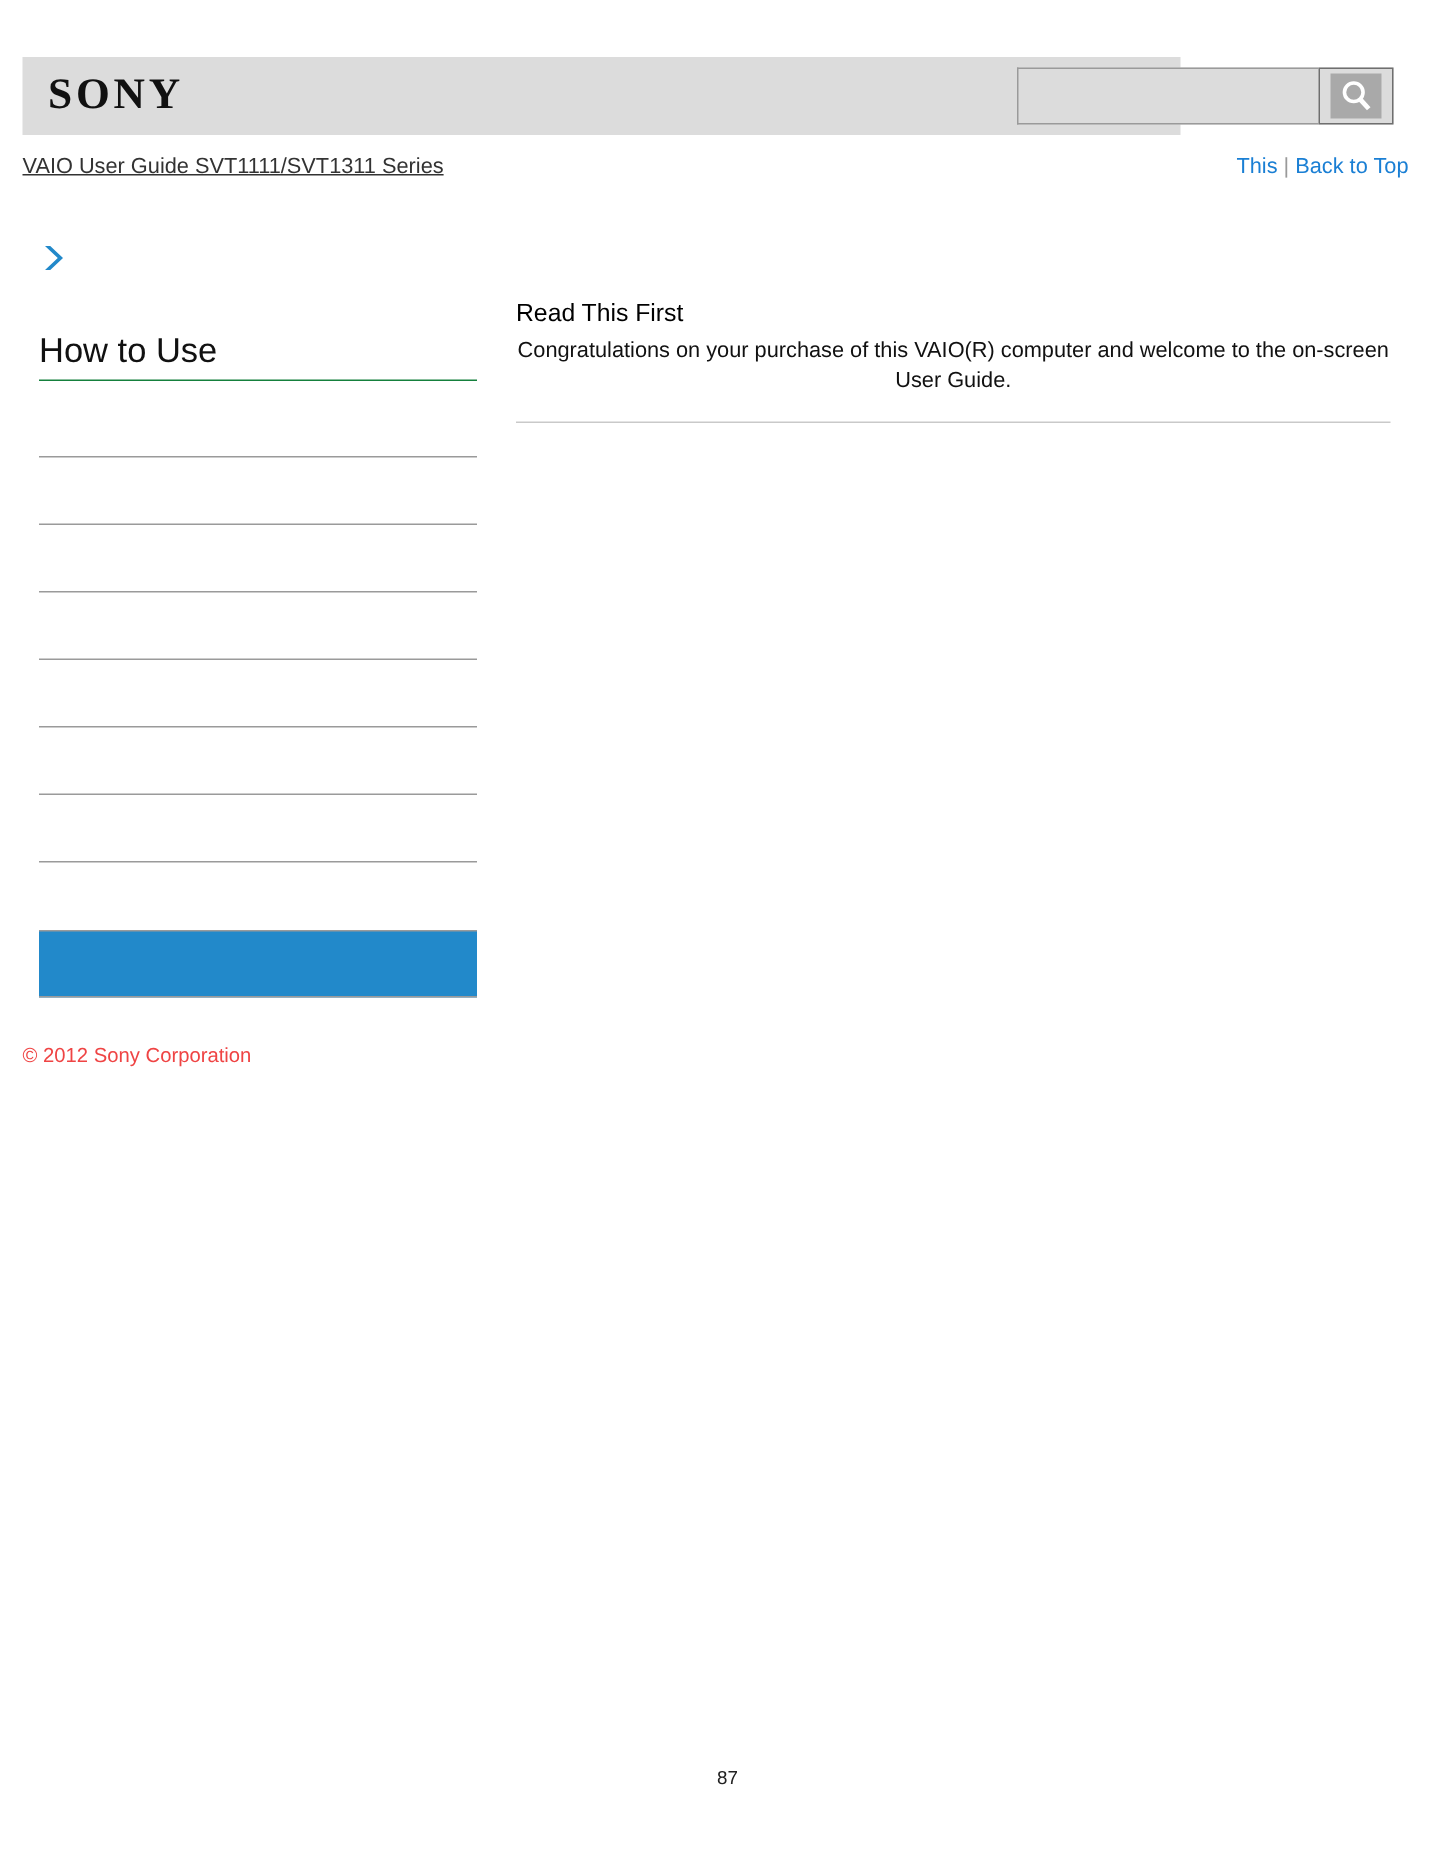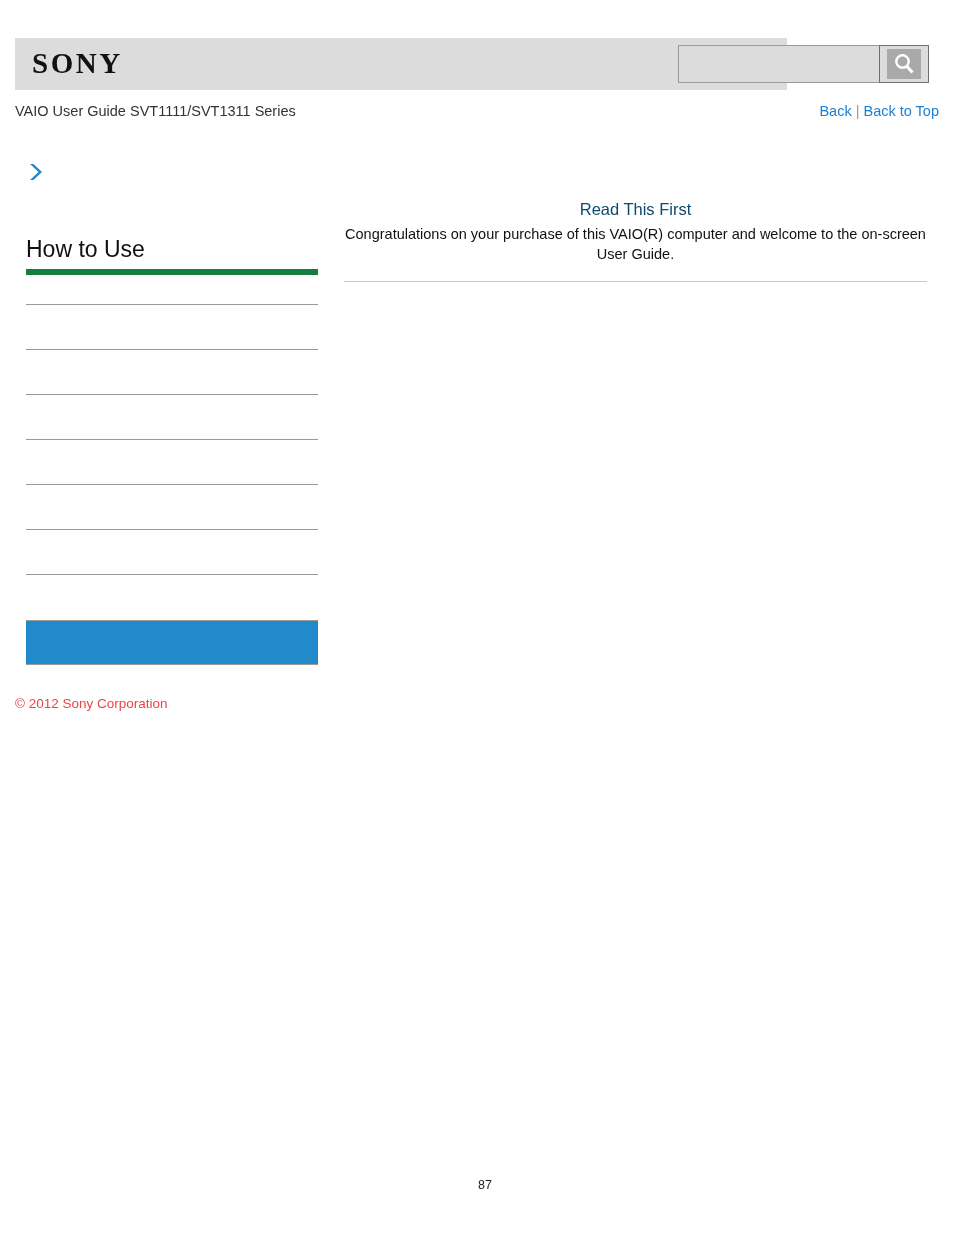--- a/index.html
+++ b/index.html
@@ -98,20 +98,21 @@
     height: 20px;
   }
   .guide-title {
     position: absolute;
     left: 0;
     top: 0;
     font-size: 14.5px;
     color: #333333;
     line-height: 20px;
     white-space: nowrap;
+    text-decoration: underline;
   }
   .nav-links {
     position: absolute;
     right: 0;
     top: 0;
     font-size: 14.5px;
     line-height: 20px;
     white-space: nowrap;
   }
   .nav-links a {
@@ -134,29 +135,29 @@
     position: absolute;
     left: 10px;
     top: 6px;
     width: 22px;
     height: 22px;
     display: block;
   }
   .sidebar-heading {
     position: absolute;
     left: 11px;
-    top: 80px;
+    top: 64px;
     width: 292px;
     font-size: 23px;
     font-weight: normal;
     color: #111111;
     line-height: 28px;
     margin: 0;
     padding-bottom: 6px;
-    border-bottom: 6px solid #15803d;
+    border-bottom: 1px solid #15803d;
     box-sizing: border-box;
   }
   .nav-list {
     position: absolute;
     left: 11px;
     top: 105px;
     width: 292px;
     list-style: none;
     margin: 0;
     padding: 0;
@@ -196,23 +197,22 @@
     position: absolute;
     left: 344px;
     top: 198px;
     width: 583px;
   }
   .content-title {
     margin: 0;
     font-size: 16.5px;
     font-weight: normal;
     line-height: 22px;
-    color: #0c4a6e;
+    color: #000000;
     cursor: pointer;
-    text-align: center;
   }
   .content-body {
     margin: 4px 0 0 0;
     font-size: 14.5px;
     line-height: 20px;
     color: #111111;
     text-align: center;
   }
   .content-rule {
     margin-top: 17px;
@@ -250,21 +250,21 @@
             <line x1="14.8" y1="14.2" x2="20.5" y2="20.5" stroke="#ffffff" stroke-width="3.2" stroke-linecap="butt"></line>
           </svg>
         </span>
       </button>
     </div>
   </div>
 
   <div class="subheader">
     <div class="guide-title">VAIO User Guide SVT1111/SVT1311 Series</div>
     <div class="nav-links">
-      <a href="#">Back</a><span class="nav-sep">|</span><a href="#">Back to Top</a>
+      <a href="#">This</a><span class="nav-sep">|</span><a href="#">Back to Top</a>
     </div>
   </div>
 
   <div class="sidebar">
     <span class="chevron-icon">
       <svg width="22" height="22" viewBox="0 0 22 22" aria-hidden="true">
         <path d="M5 3 L13.5 11 L5 19 L8.5 19 L17 11 L8.5 3 Z" fill="#2289ca"></path>
       </svg>
     </span>
 

